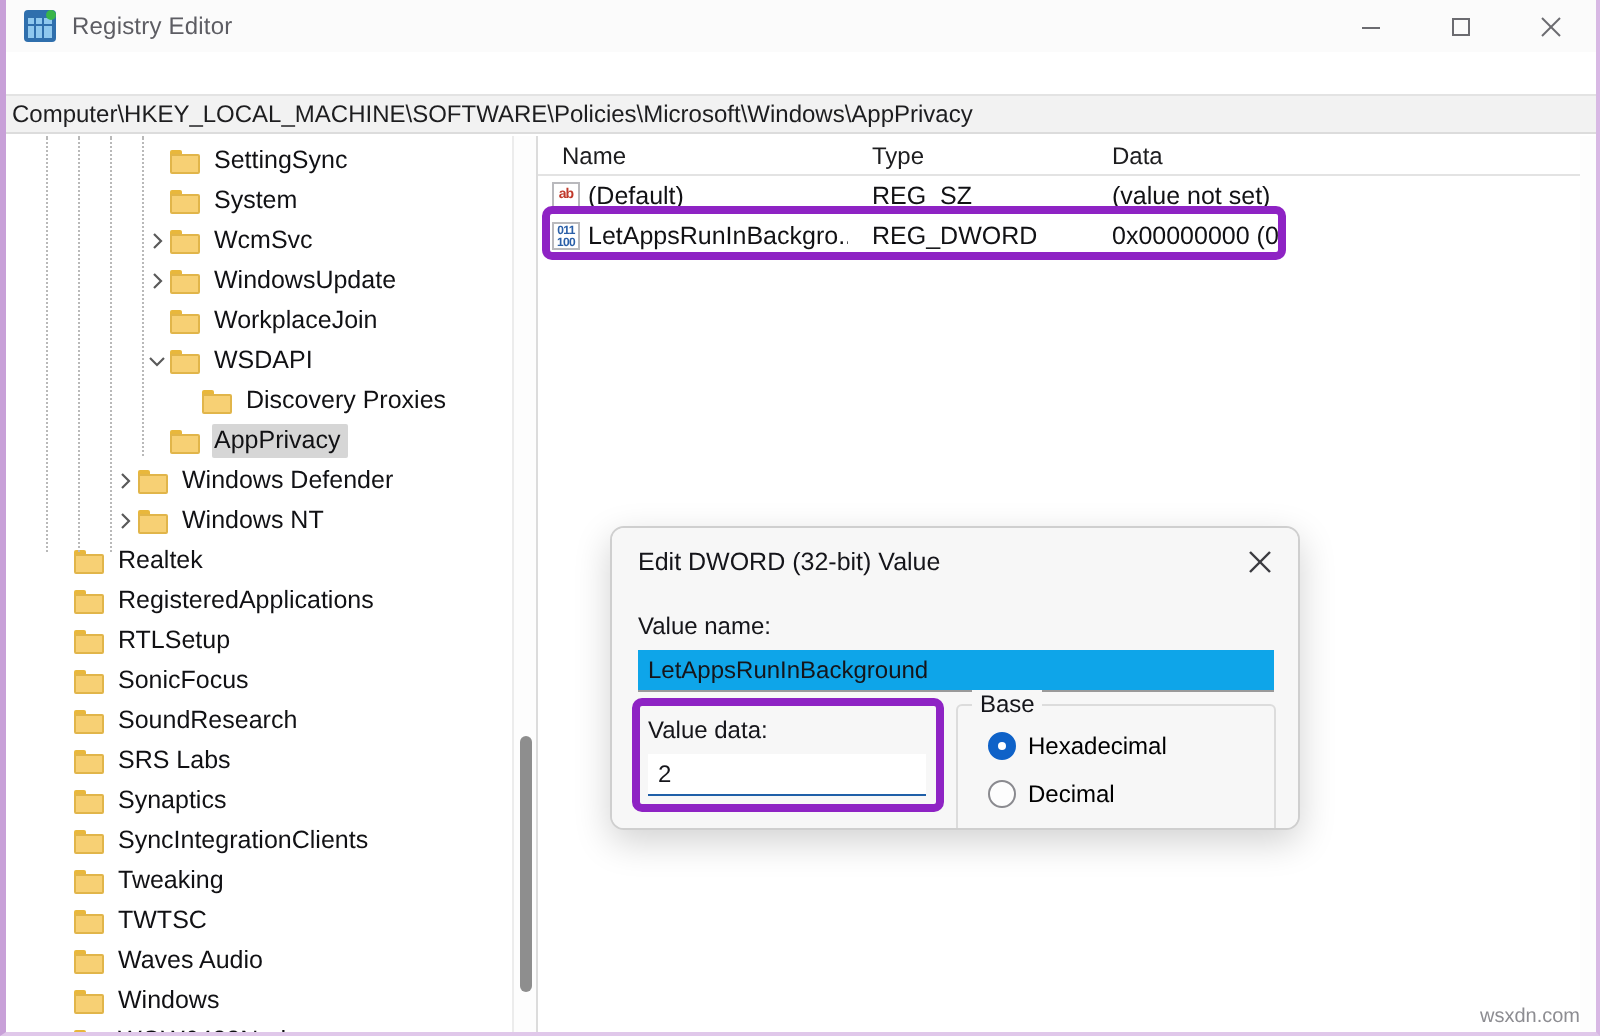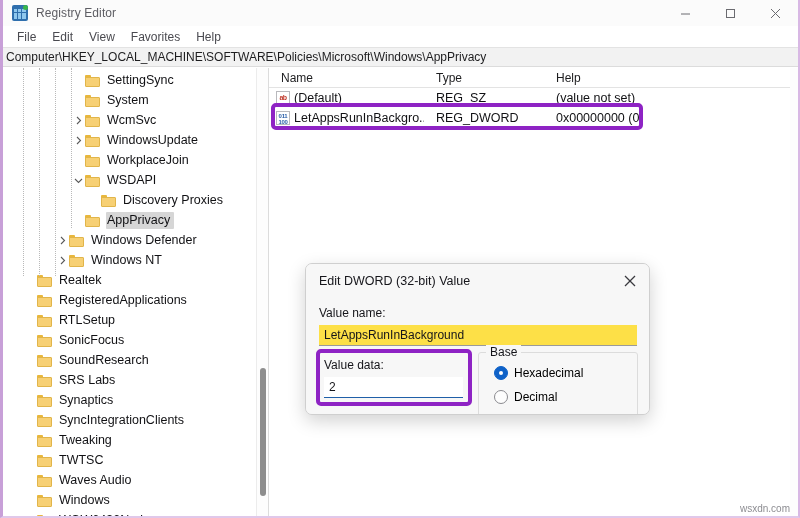--- a/index.html
+++ b/index.html
@@ -352,21 +352,21 @@
     background: #f7f7f7;
   }
   .lbl {
     font-size: 12px;
     color: #15151a;
     position: absolute;
   }
 
   .dlg-input {
     position: absolute;
-    background: #fde047;
+    background: #0ea5e9;
     border: none;
     border-bottom: 1px solid #9a9a9a;
     font-family: "Liberation Sans", sans-serif;
     font-size: 12px;
     color: #15151a;
     padding: 2px 5px;
     box-sizing: border-box;
     outline: none;
   }
   #value-name-input {
@@ -492,27 +492,20 @@
       </div>
       <div class="win-btn">
         <svg width="11" height="11" viewBox="0 0 11 11">
             <line x1="1" y1="1" x2="10" y2="10" stroke="currentColor" stroke-width="1"></line>
             <line x1="10" y1="1" x2="1" y2="10" stroke="currentColor" stroke-width="1"></line>
           </svg>
       </div>
     </div>
   </div>
 
-  <div class="menubar" id="menubar">
-      <div class="menu-item">File</div>
-      <div class="menu-item">Edit</div>
-      <div class="menu-item">View</div>
-      <div class="menu-item">Favorites</div>
-      <div class="menu-item">Help</div>
-    </div>
 
   <div class="addressbar">
     <div class="address-text">Computer\HKEY_LOCAL_MACHINE\SOFTWARE\Policies\Microsoft\Windows\AppPrivacy</div>
   </div>
 
   <div class="panes">
 
     <div class="tree-pane">
       <div class="tree" id="tree">
           <div class="tree-row" style="padding-left: 68px;">
@@ -657,21 +650,21 @@
         </div>
       <div class="tree-scroll">
         <div class="tree-thumb"></div>
       </div>
     </div>
 
     <div class="value-pane">
       <div class="vl-header" id="vl-header">
           <div class="col col-name">Name</div>
           <div class="col col-type">Type</div>
-          <div class="col col-data">Help</div>
+          <div class="col col-data">Data</div>
         </div>
       <div id="vl-rows">
           <div class="vl-row">
             <div class="cell col-name">
               <span class="v-icon sz">ab</span>
               <span>(Default)</span>
             </div>
             <div class="cell col-type">REG_SZ</div>
             <div class="cell col-data">(value not set)</div>
           </div>

